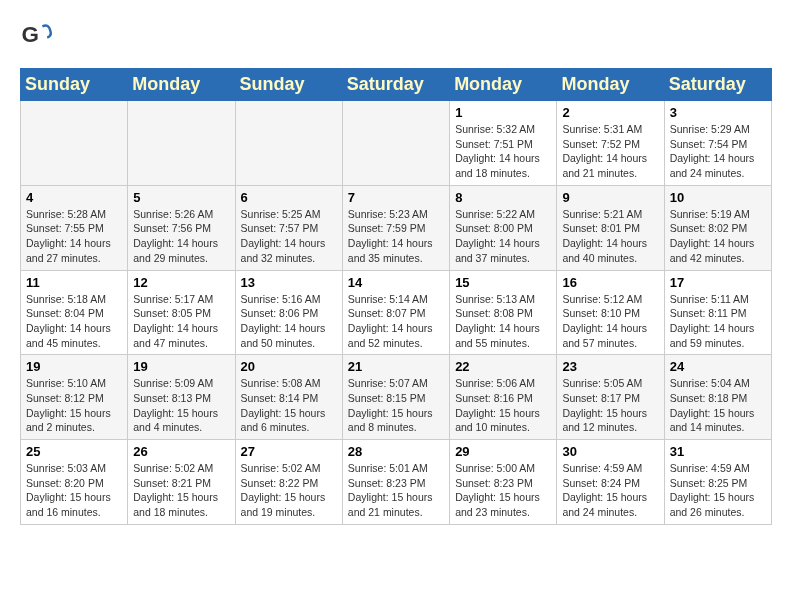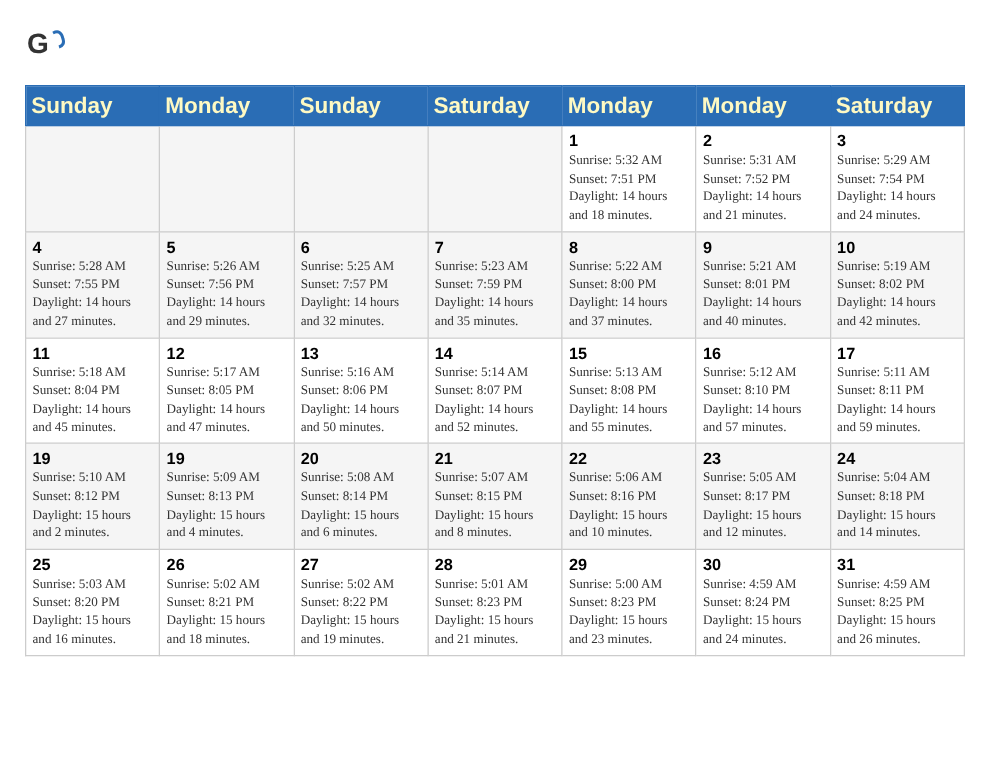--- a/index.html
+++ b/index.html
@@ -75,21 +75,20 @@
     .day-number {
       font-weight: bold;
       font-size: 13px;
       margin-bottom: 2px;
       display: block;
     }
     .day-info {
       color: #333;
       font-size: 10.5px;
       line-height: 1.4;
-      font-family: Liberation Serif, serif;
     }
     .empty-cell {
       background: #f9f9f9 !important;
     }
     td.empty-cell {
       background: #f5f5f5 !important;
     }
   </style>
 </head>
 <body>

